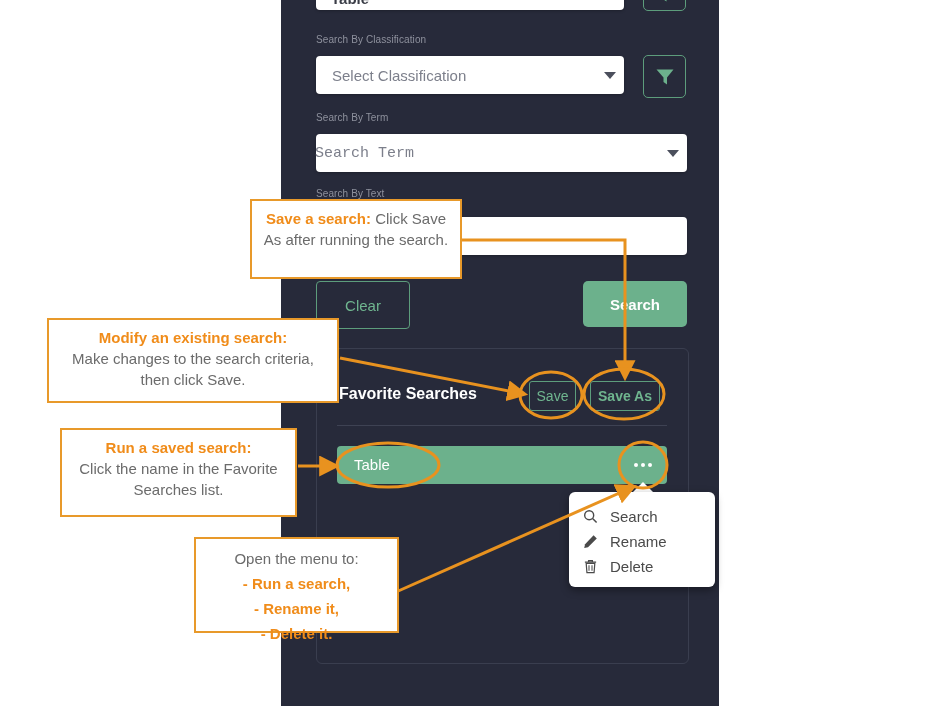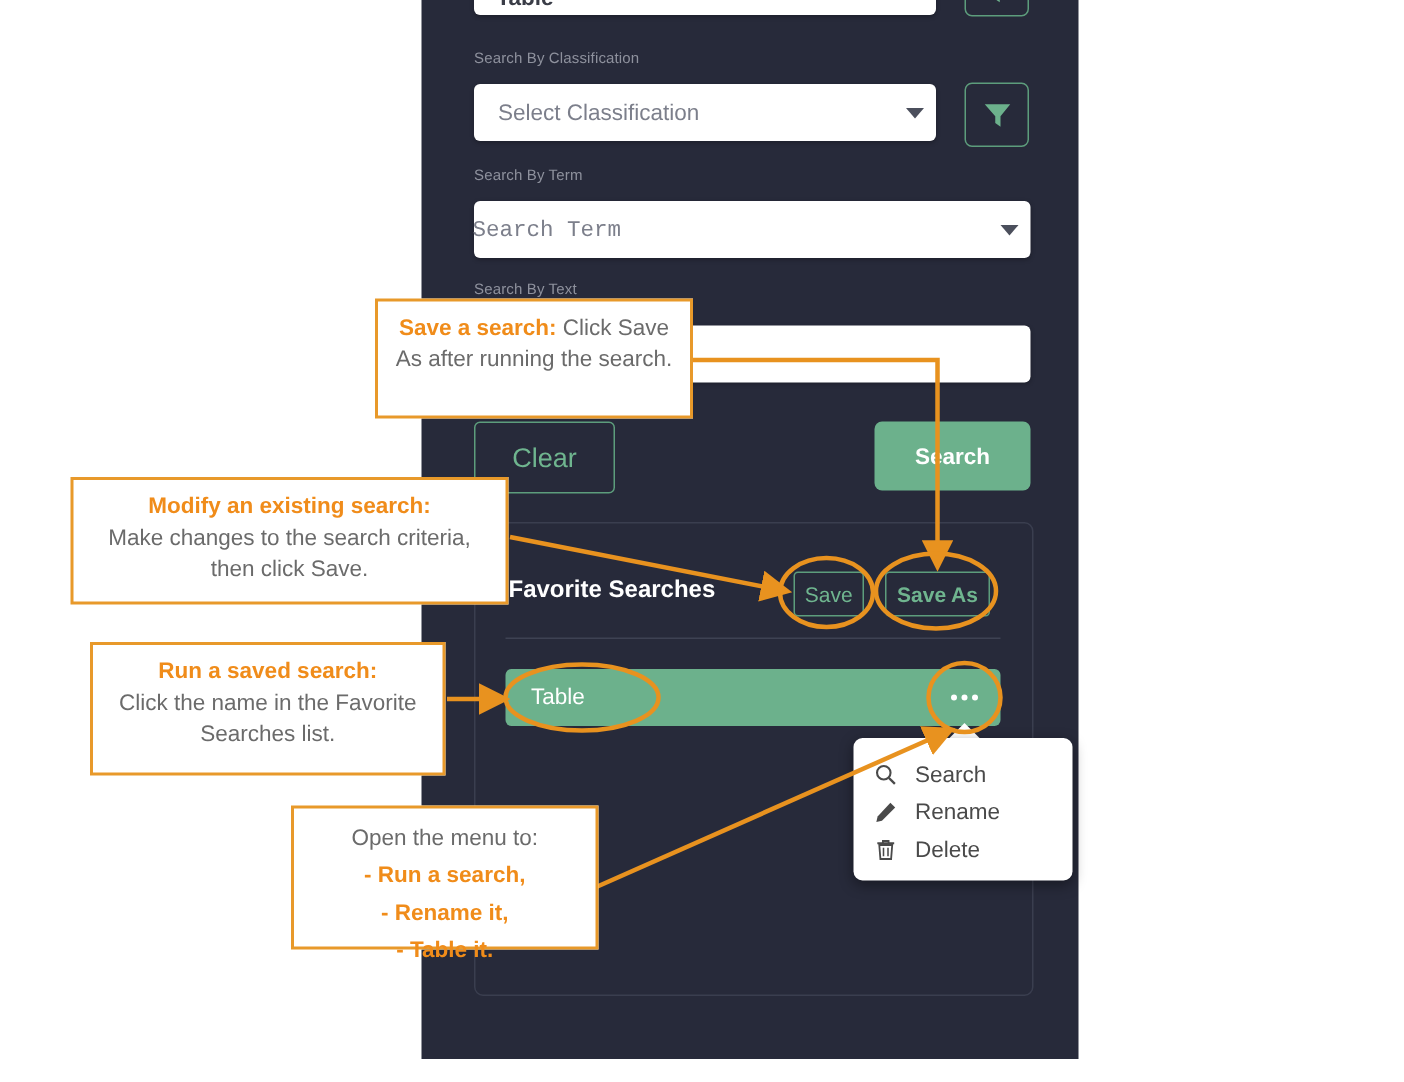--- a/index.html
+++ b/index.html
@@ -15,21 +15,21 @@
              box-shadow:0 1px 3px rgba(0,0,0,.25);}
   .field-text{position:absolute;color:#7c7f8b;font-size:15px;}
   .caret{position:absolute;width:0;height:0;border-left:6px solid transparent;
          border-right:6px solid transparent;border-top:7px solid #4b4f5c;}
 
   .filter-btn{position:absolute;width:41px;height:41px;border:1px solid #5d9d7c;
               border-radius:5px;background:transparent;}
   .funnel{position:absolute;left:50%;top:50%;transform:translate(-50%,-50%);}
 
   .btn-outline{position:absolute;border:1px solid #5d9d7c;border-radius:4px;
-       background:transparent;color:#6fb58f;font-size:18px;
+       background:transparent;color:#6fb58f;font-size:15px;
        display:flex;align-items:center;justify-content:center;}
   .btn-filled{position:absolute;background:#6cb18c;border:none;border-radius:5px;
        color:#ffffff;font-size:15px;font-weight:600;
        display:flex;align-items:center;justify-content:center;}
 
   #fav-card{position:absolute;left:316px;top:348px;width:371px;height:314px;
             border:1px solid #3a3e4f;border-radius:6px;background:transparent;}
   #fav-title{position:absolute;left:339px;top:385px;color:#ffffff;font-size:16px;
              font-weight:700;}
   #fav-divider{position:absolute;left:337px;top:425px;width:330px;height:1px;
@@ -178,14 +178,14 @@
 
 <div class="callout" style="left:60px;top:428px;width:237px;height:89px;">
   <span class="orange">Run a saved search:</span><br>
   <span>Click the name in the Favorite Searches list.</span>
 </div>
 
 <div class="callout" style="left:194px;top:537px;width:205px;height:96px;line-height:25px;">
   <span>Open the menu to:</span><br>
   <span class="orange">- </span><span class="orange">Run a search</span><span class="orange">,</span><br>
   <span class="orange">- </span><span class="orange">Rename it</span><span class="orange">,</span><br>
-  <span class="orange">- </span><span class="orange">Table it</span><span class="orange">.</span>
+  <span class="orange">- </span><span class="orange">Delete it</span><span class="orange">.</span>
 </div>
 
 </body></html>

